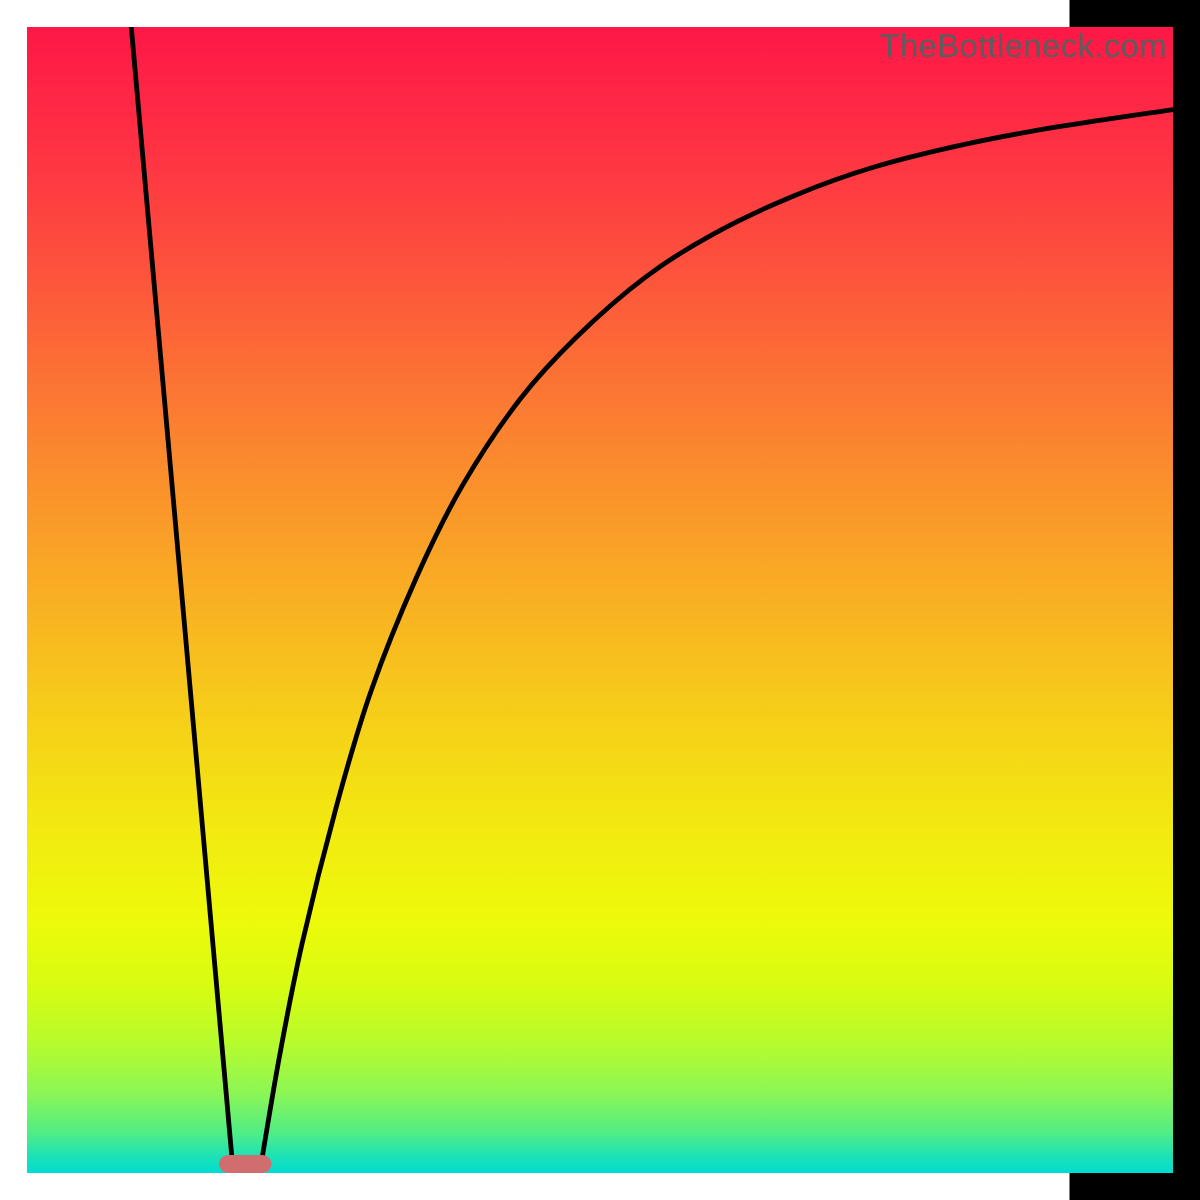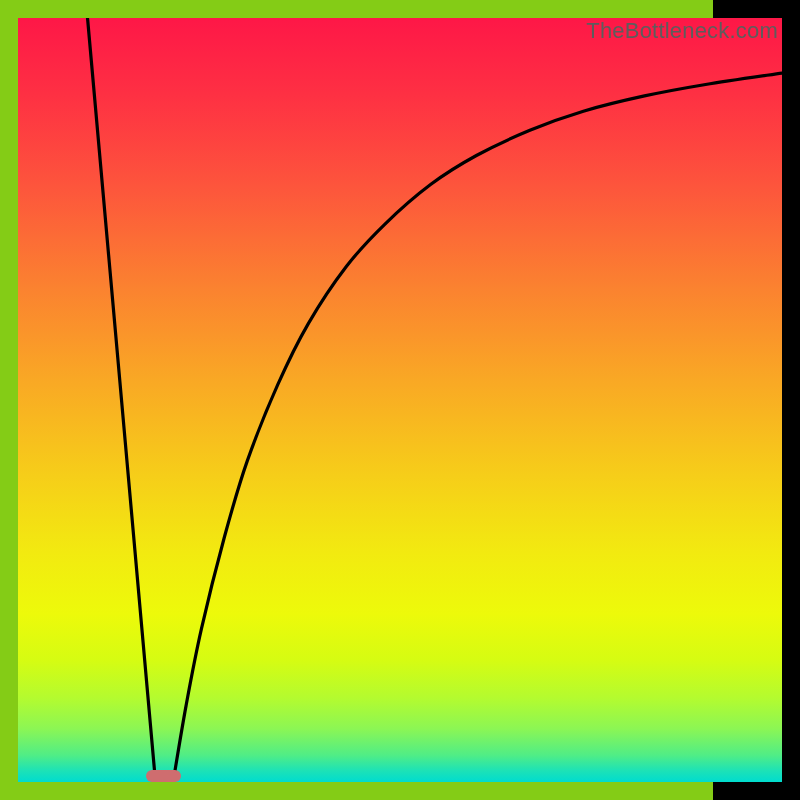--- a/index.html
+++ b/index.html
@@ -8,21 +8,21 @@
     width: 800px;
     height: 800px;
     overflow: hidden;
     background: #000;
     font-family: Arial, Helvetica, sans-serif;
   }
   .frame {
     position: absolute;
     left: 0; top: 0;
     width: 713px; height: 800px;
-    background: #84cc16;
+    background: #ffffff;
   }
   .plot-area {
     position: absolute;
     left: 18px;
     top: 18px;
     width: 764px;
     height: 764px;
     overflow: hidden;
   }
   .gradient {

